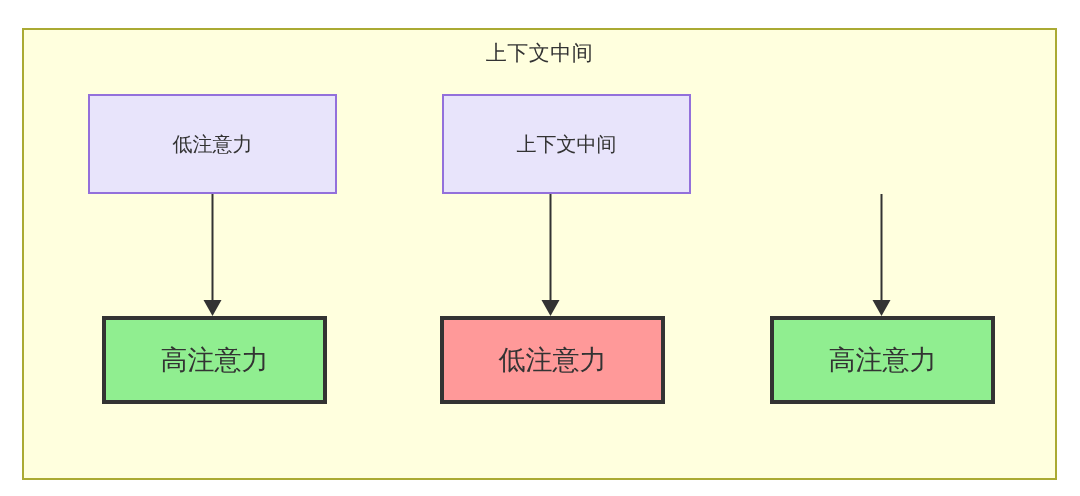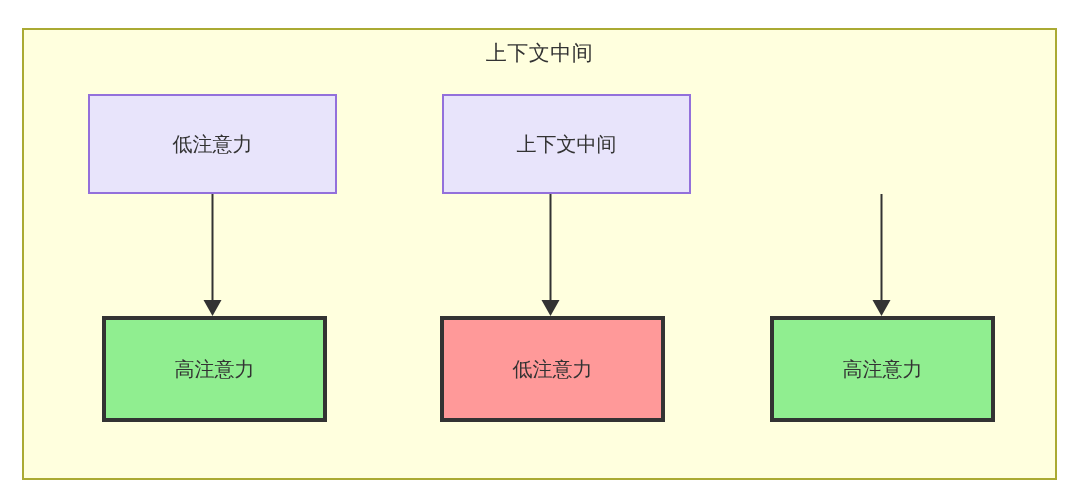--- a/index.html
+++ b/index.html
@@ -62,27 +62,27 @@
     white-space: nowrap;
   }
   .node-top.col1 { left: 88px;  top: 94px; }
   .node-top.col2 { left: 426px; top: 94px; margin-left: 16px; }
   .node-top.col3 { left: 757px; top: 94px; width: 249px; }
 
   
   .node-bottom {
     position: absolute;
     width: 225px;
-    height: 106px;
+    height: 88px;
     border: 4px solid #333333;
     box-sizing: border-box;
     display: flex;
     align-items: center;
     justify-content: center;
-    font-size: 20px;
+    font-size: 27px;
     color: #333333;
     white-space: nowrap;
   }
   .node-bottom.col1 { left: 102px; top: 316px; }
   .node-bottom.col2 { left: 440px; top: 316px; font-family: Liberation Serif, serif; }
   .node-bottom.col3 { left: 770px; top: 316px; }
 
   .fill-green { background: #90ee90; }
   .fill-red   { background: #ff9999; }
 

